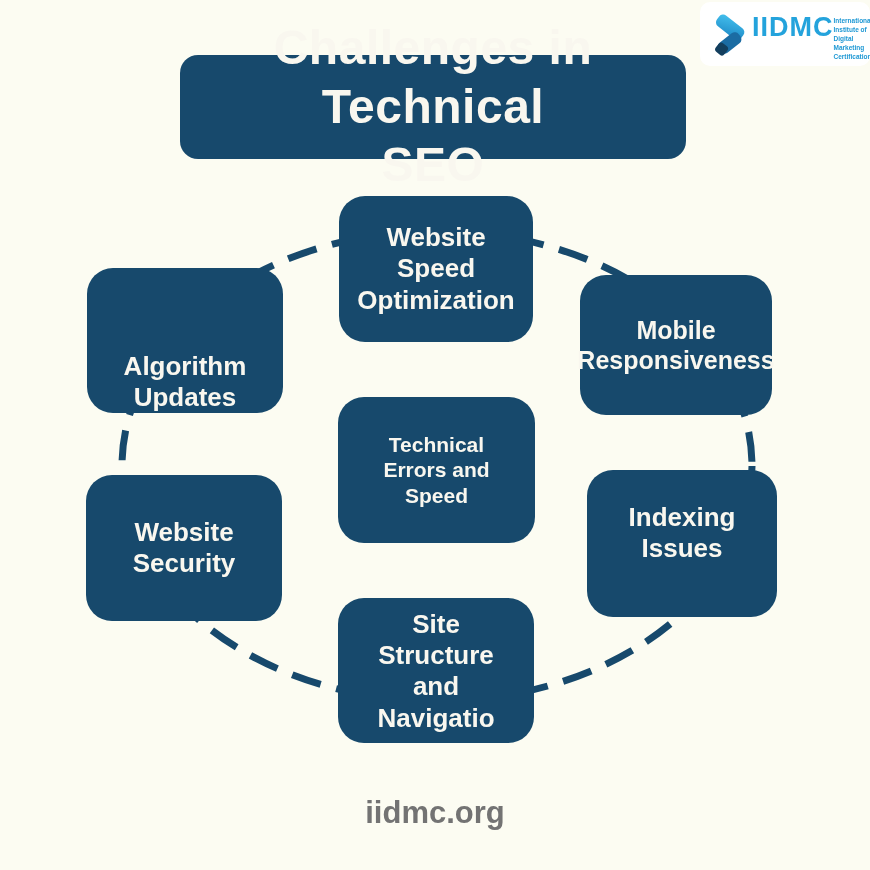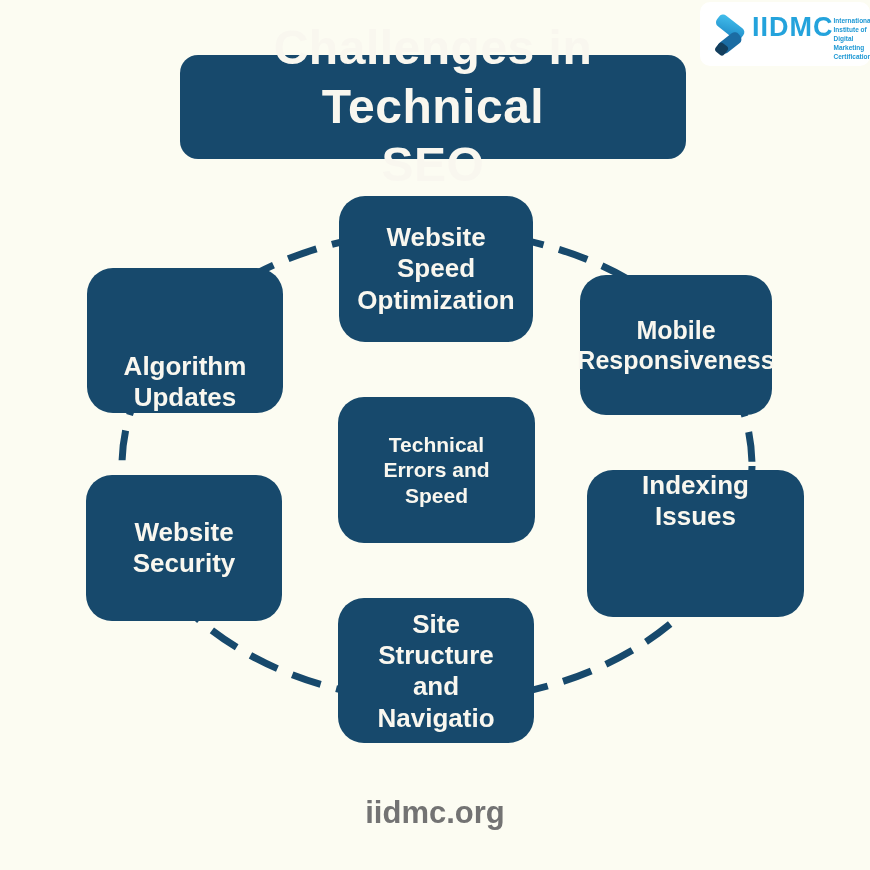--- a/index.html
+++ b/index.html
@@ -19,22 +19,22 @@
   .title-box {
     left:180px; top:55px; width:506px; height:104px;
     border-radius:18px; font-size:48px; line-height:1.22; letter-spacing:0.5px;
   }
   .node { border-radius:26px; font-size:26px; line-height:1.2; }
   .n-top    { left:339px; top:196px; width:194px; height:146px; }
   .n-lt     { left:87px;  top:268px; width:196px; height:145px;align-items:flex-end; }
   .n-rt     { left:580px; top:275px; width:192px; height:140px; font-size:25px; }
   .n-center { left:338px; top:397px; width:197px; height:146px; font-size:21px; }
   .n-lb     { left:86px;  top:475px; width:196px; height:146px; }
-  .n-rb     { left:587px; top:470px; width:217px; height:147px;
-              align-items:flex-start; }
+  .n-rb     { left:587px; top:470px; width:190px; height:147px;
+              align-items:flex-start; padding-top:32px; }
   .n-bottom { left:338px; top:598px; width:196px; height:145px;
               align-items:flex-start; padding-top:11px; overflow:hidden; }
   .footer {
     position:absolute; left:0; top:795px; width:870px; text-align:center;
     font-size:31px; font-weight:bold; color:#737373;
   }
   .logo-panel {
     position:absolute; left:700px; top:2px; width:170px; height:64px;
     background:#ffffff; border-radius:10px;
     display:flex; align-items:center; gap:5px;

